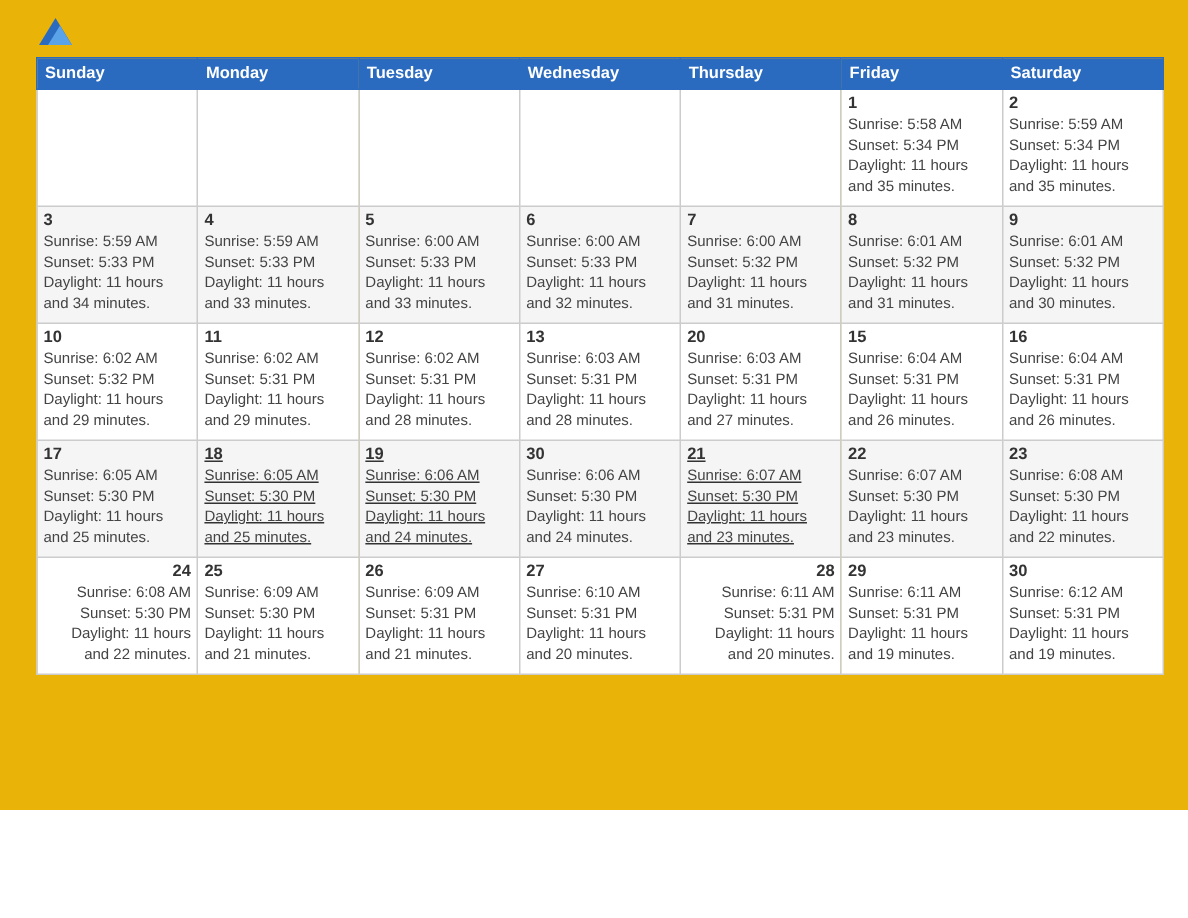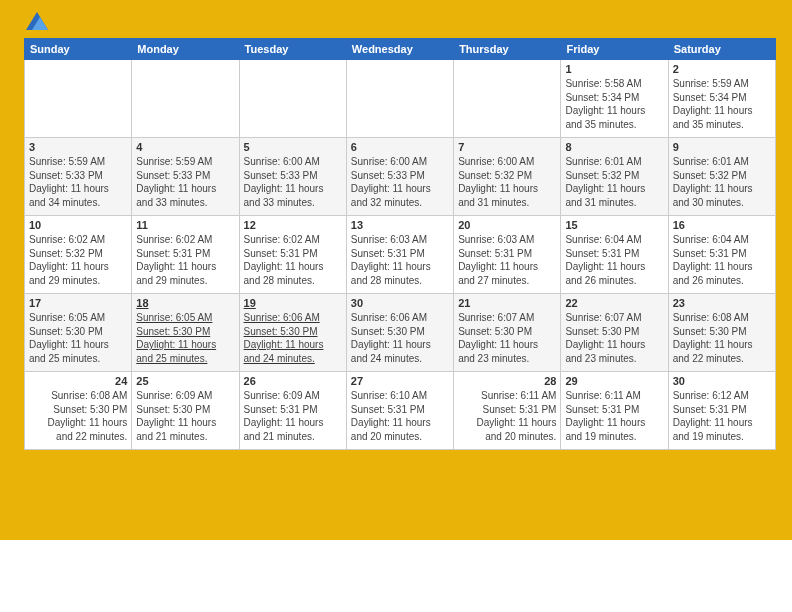--- a/index.html
+++ b/index.html
@@ -221,21 +221,21 @@
             <div class="day-info">Sunrise: 6:05 AM<br>Sunset: 5:30 PM<br>Daylight: 11 hours and 25 minutes.</div>
           </td>
           <td style="background-color: rgb(245, 245, 245); text-decoration: underline;">
             <span class="day-num">19</span>
             <div class="day-info">Sunrise: 6:06 AM<br>Sunset: 5:30 PM<br>Daylight: 11 hours and 24 minutes.</div>
           </td>
           <td style="background-color: rgb(245, 245, 245);">
             <span class="day-num">30</span>
             <div class="day-info">Sunrise: 6:06 AM<br>Sunset: 5:30 PM<br>Daylight: 11 hours and 24 minutes.</div>
           </td>
-          <td style="background-color: rgb(245, 245, 245);">
+          <td style="background-color: rgb(245, 245, 245); text-decoration: underline;">
             <span class="day-num">21</span>
             <div class="day-info">Sunrise: 6:07 AM<br>Sunset: 5:30 PM<br>Daylight: 11 hours and 23 minutes.</div>
           </td>
           <td style="background-color: rgb(245, 245, 245);">
             <span class="day-num">22</span>
             <div class="day-info">Sunrise: 6:07 AM<br>Sunset: 5:30 PM<br>Daylight: 11 hours and 23 minutes.</div>
           </td>
           <td style="background-color: rgb(245, 245, 245);">
             <span class="day-num">23</span>
             <div class="day-info">Sunrise: 6:08 AM<br>Sunset: 5:30 PM<br>Daylight: 11 hours and 22 minutes.</div>

